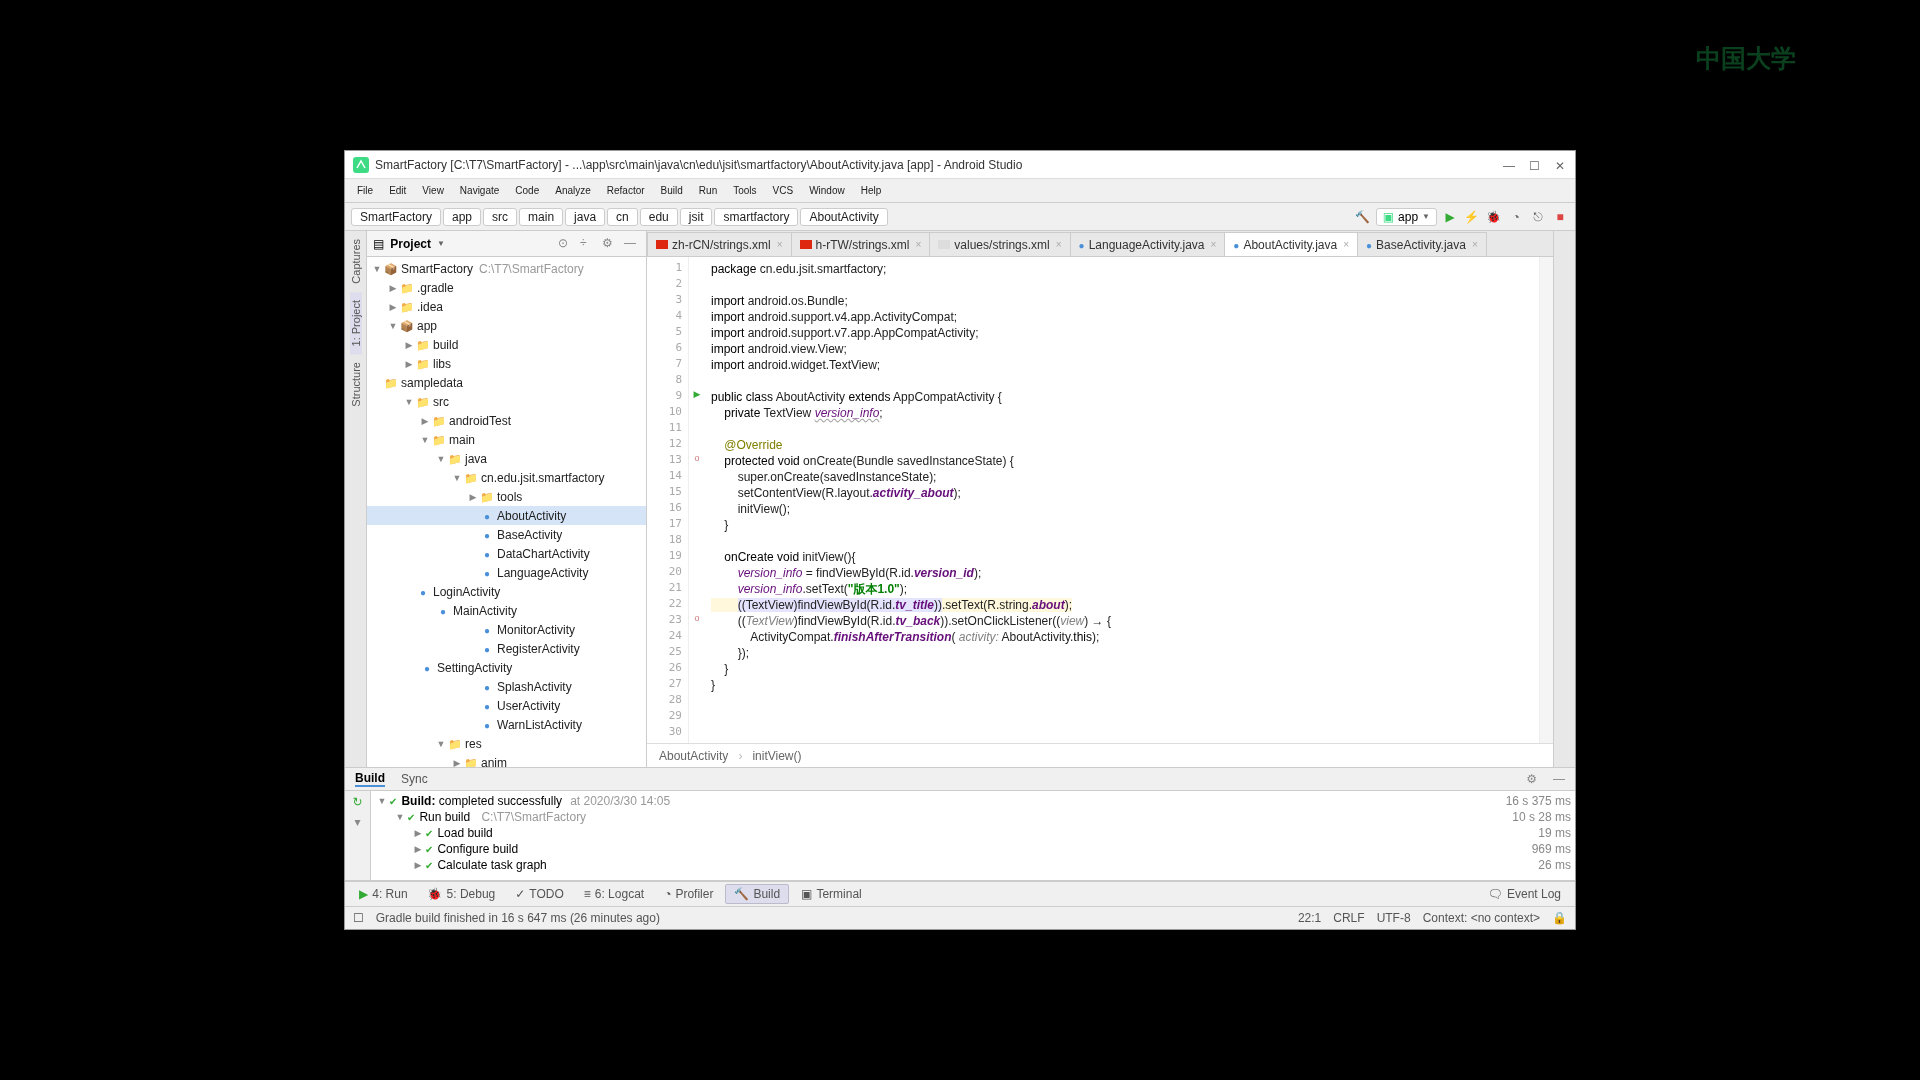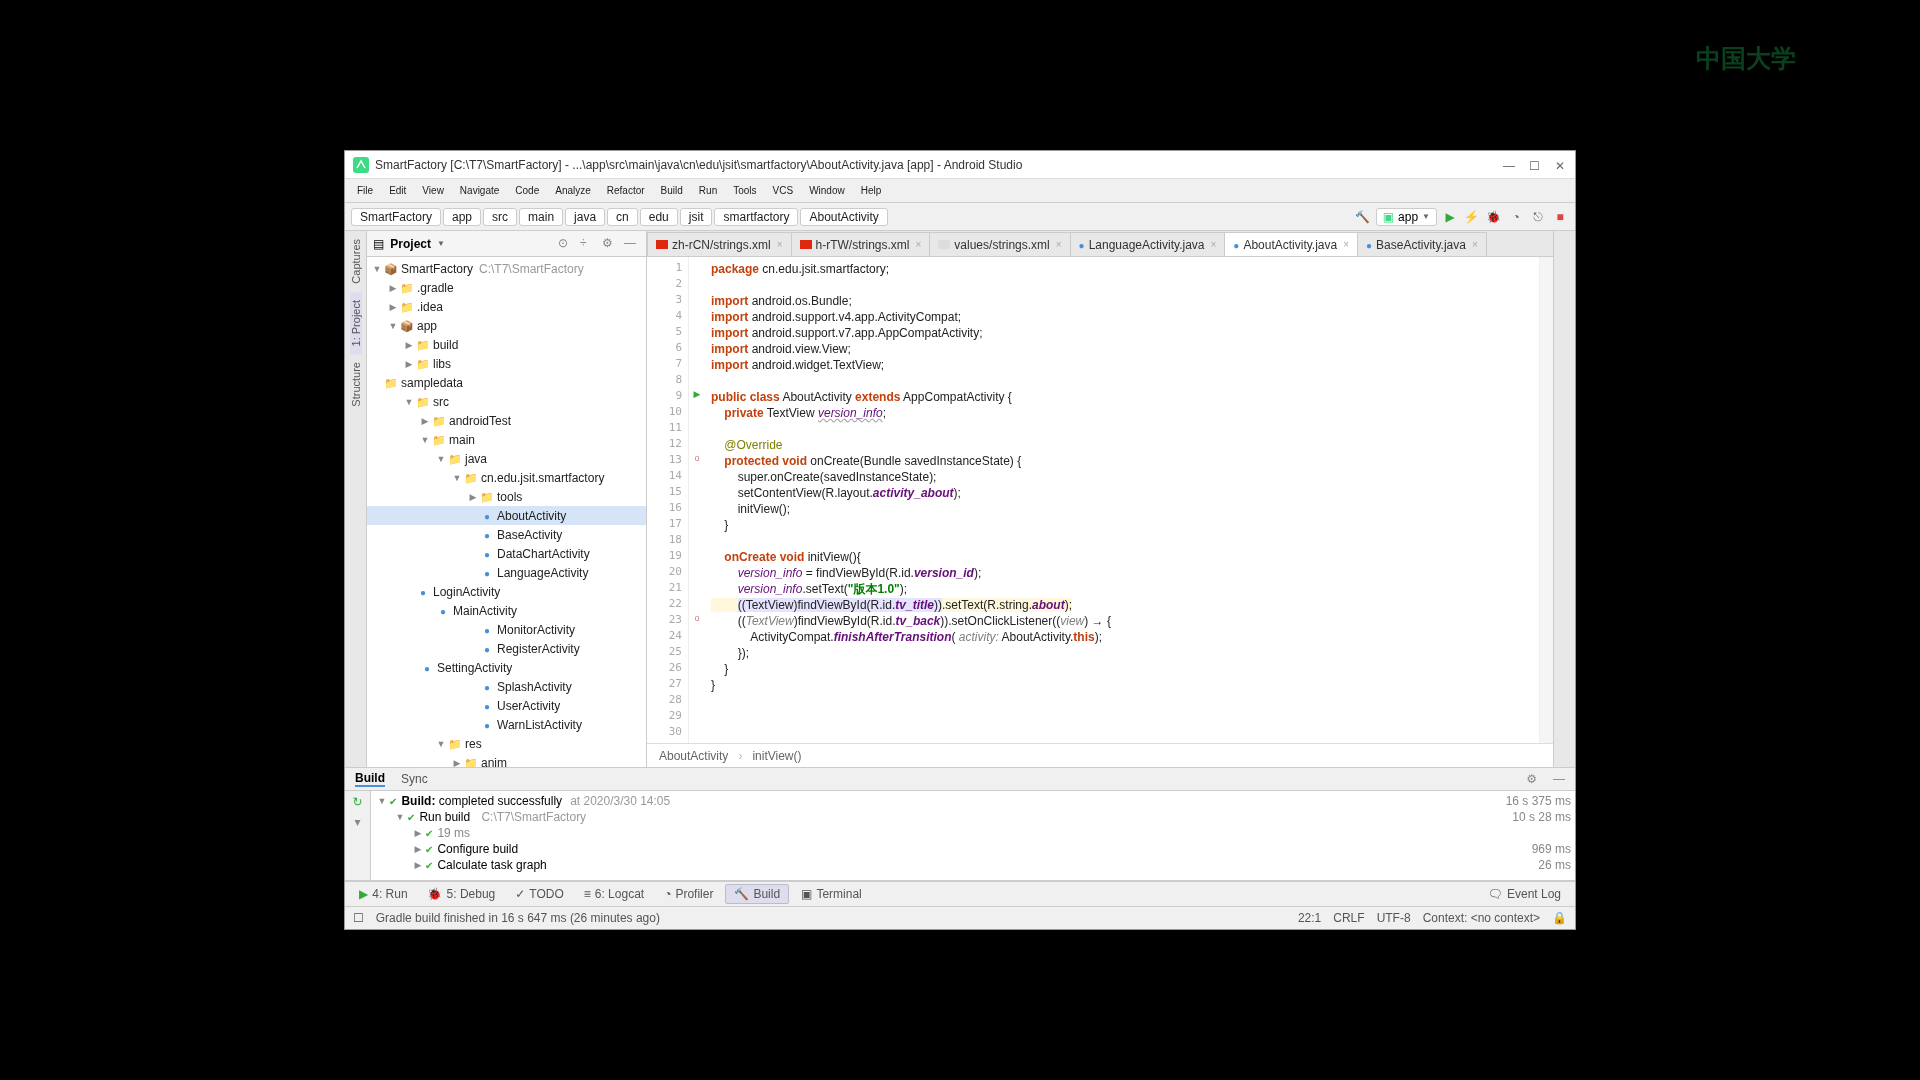--- a/index.html
+++ b/index.html
@@ -46,21 +46,21 @@
 .tab { height: 24px; padding: 0 8px; display: flex; align-items: center; gap: 4px; border: 1px solid #ccc; border-bottom: none; background: #e8e8e8; margin-right: -1px; font-size: 11px; color: #333; }
 .tab.active { background: #fff; }
 .tab .flag { width: 12px; height: 9px; display: inline-block; }
 .tab .x { color: #aaa; font-size: 10px; margin-left: 2px; }
 .code-wrap { flex: 1; display: flex; min-height: 0; }
 .gutcol { width: 42px; background: #fff; border-right: 1px solid #eee; padding-top: 4px; }
 .gutcol .ln { height: 16px; font-family: "Consolas", monospace; font-size: 11px; color: #aaa; text-align: right; padding-right: 6px; }
 .iconcol { width: 16px; background: #fff; padding-top: 4px; }
 .iconcol .ln { height: 16px; font-size: 9px; text-align: center; }
 .code { flex: 1; font-family: "Consolas", monospace; font-size: 12px; line-height: 16px; padding: 4px 0 4px 6px; white-space: pre; overflow: auto; color: #222; }
-.k { color: #c2410c; font-weight: bold; }
+.k { color: #000000; font-weight: normal; }
 .an { color: #808000; }
 .s { color: #008000; font-weight: bold; }
 .fi { color: #660e7a; font-style: italic; }
 .st { color: #660e7a; font-style: italic; font-weight: bold; }
 .pa { color: #808080; font-style: italic; }
 .hl { background: #e4e4ff; }
 .hl2 { background: #fff8dc; }
 .u { text-decoration: underline #aaa wavy; }
 .crumbbar { height: 24px; border-top: 1px solid #ddd; display: flex; align-items: center; padding: 0 12px; gap: 10px; font-size: 12px; color: #666; background: #fff; }
 .rightmap { width: 14px; background: #f5f5f5; border-left: 1px solid #eee; }
@@ -459,20 +459,21 @@
         </div>
       <div class="bnode" style="padding-left:18px">
           <span class="tw">▼</span>
           <span class="ok">✔</span>
           <span class="txt"><span>Run build</span> <span class="at">C:\T7\SmartFactory</span></span>
           <span class="time">10 s 28 ms</span>
         </div>
       <div class="bnode" style="padding-left:36px">
           <span class="tw">▶</span>
           <span class="ok">✔</span>
+          <span class="txt">Load build</span>
           <span class="time">19 ms</span>
         </div>
       <div class="bnode" style="padding-left:36px">
           <span class="tw">▶</span>
           <span class="ok">✔</span>
           <span class="txt">Configure build</span>
           <span class="time">969 ms</span>
         </div>
       <div class="bnode" style="padding-left:36px">
           <span class="tw">▶</span>

